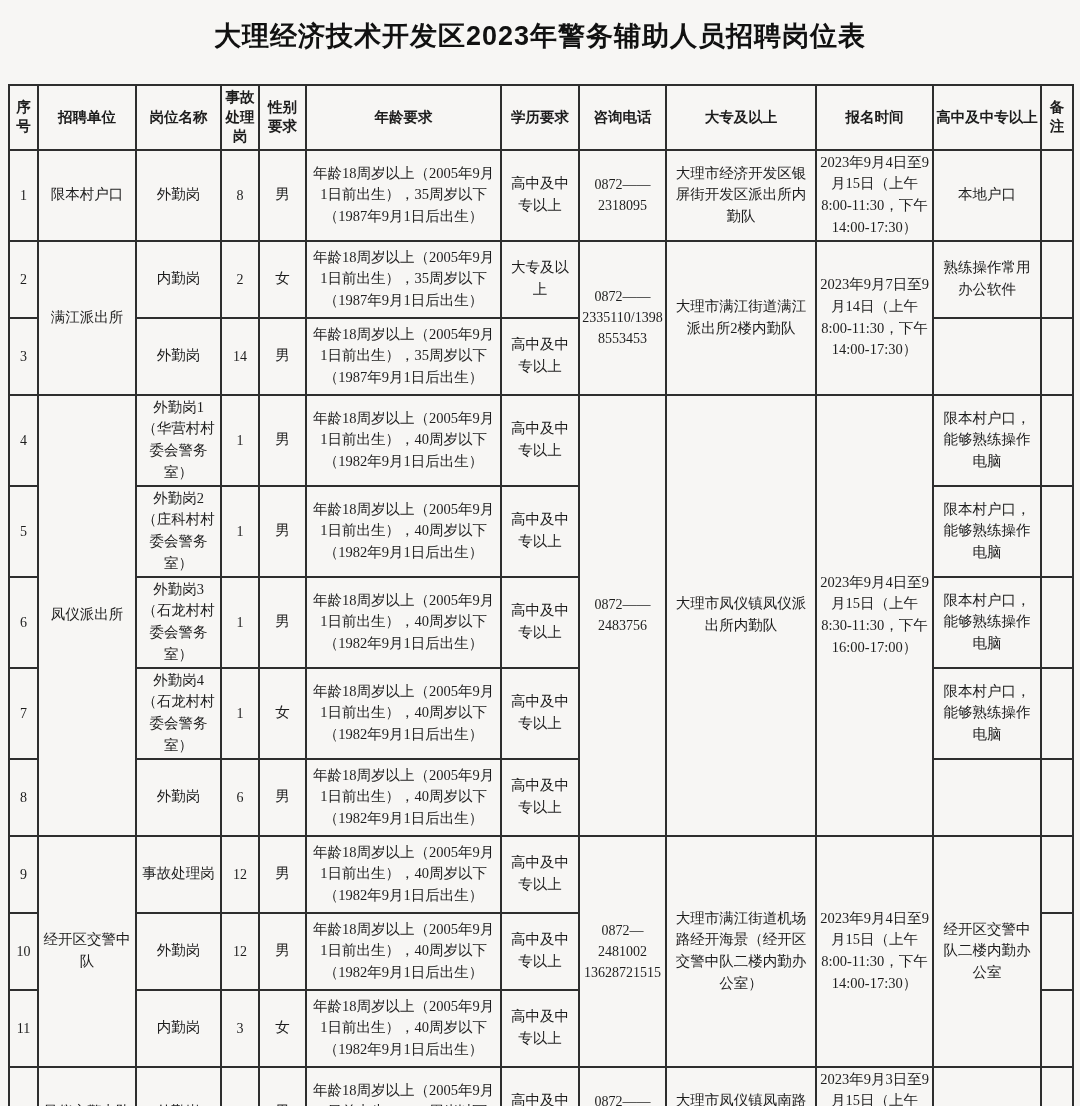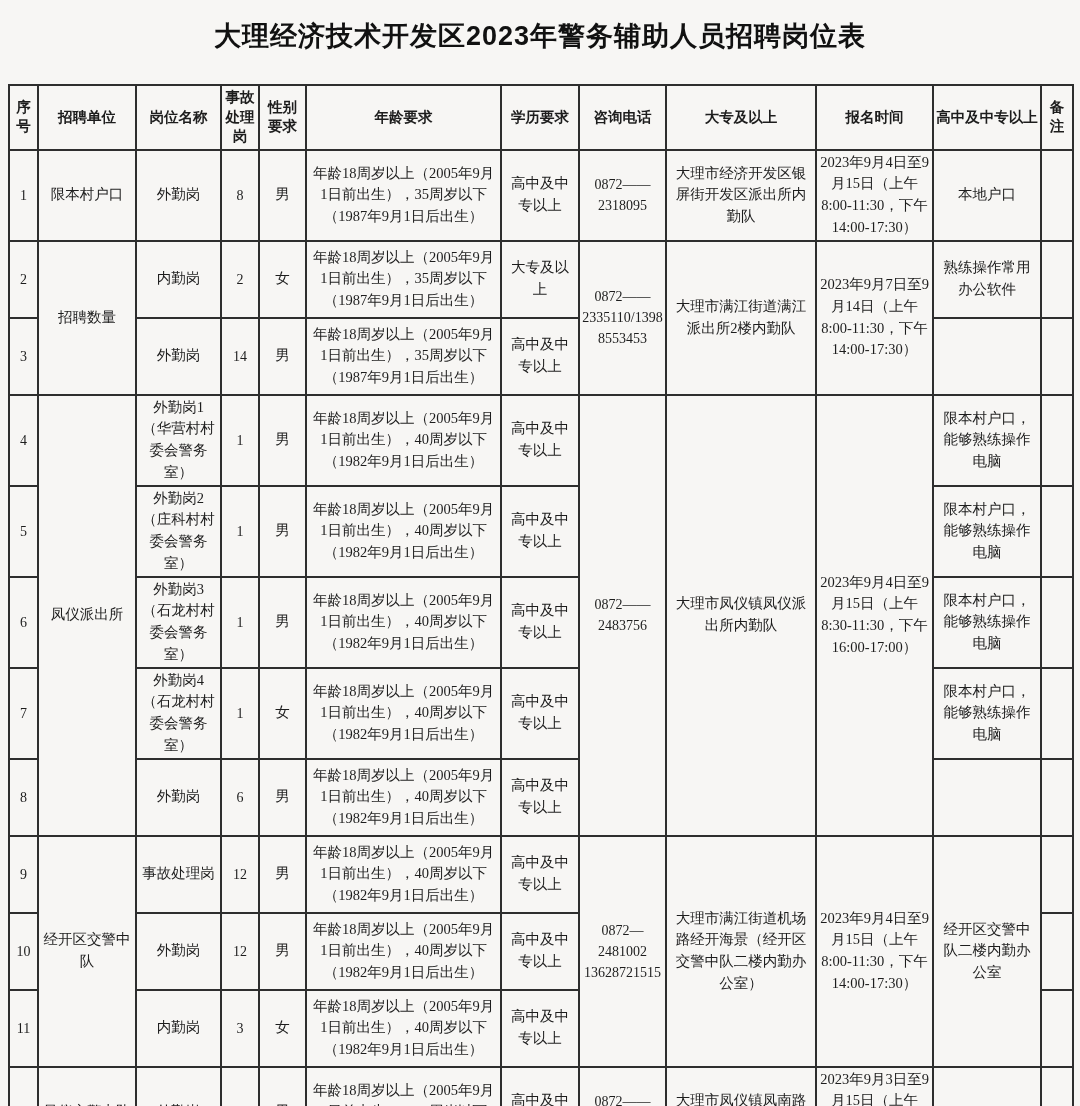--- a/index.html
+++ b/index.html
@@ -116,21 +116,21 @@
         <td class="cell-phone">0872——
 2318095</td>
         <td>大理市经济开发区银屏街开发区派出所内勤队</td>
         <td>2023年9月4日至9月15日（上午8:00-11:30，下午14:00-17:30）</td>
         <td>本地户口</td>
         <td></td>
       </tr>
 
       <tr class="data-row">
         <td class="cell-seq">2</td>
-        <td rowspan="2">招聘数量</td>
+        <td rowspan="2">满江派出所</td>
         <td>内勤岗</td>
         <td class="cell-count">2</td>
         <td>女</td>
         <td>年龄18周岁以上（2005年9月1日前出生），35周岁以下（1987年9月1日后出生）</td>
         <td>大专及以上</td>
         <td rowspan="2" class="cell-phone">0872——
 2335110/1398
 8553453</td>
         <td rowspan="2">大理市满江街道满江派出所2楼内勤队</td>
         <td rowspan="2">2023年9月7日至9月14日（上午8:00-11:30，下午14:00-17:30）</td>

